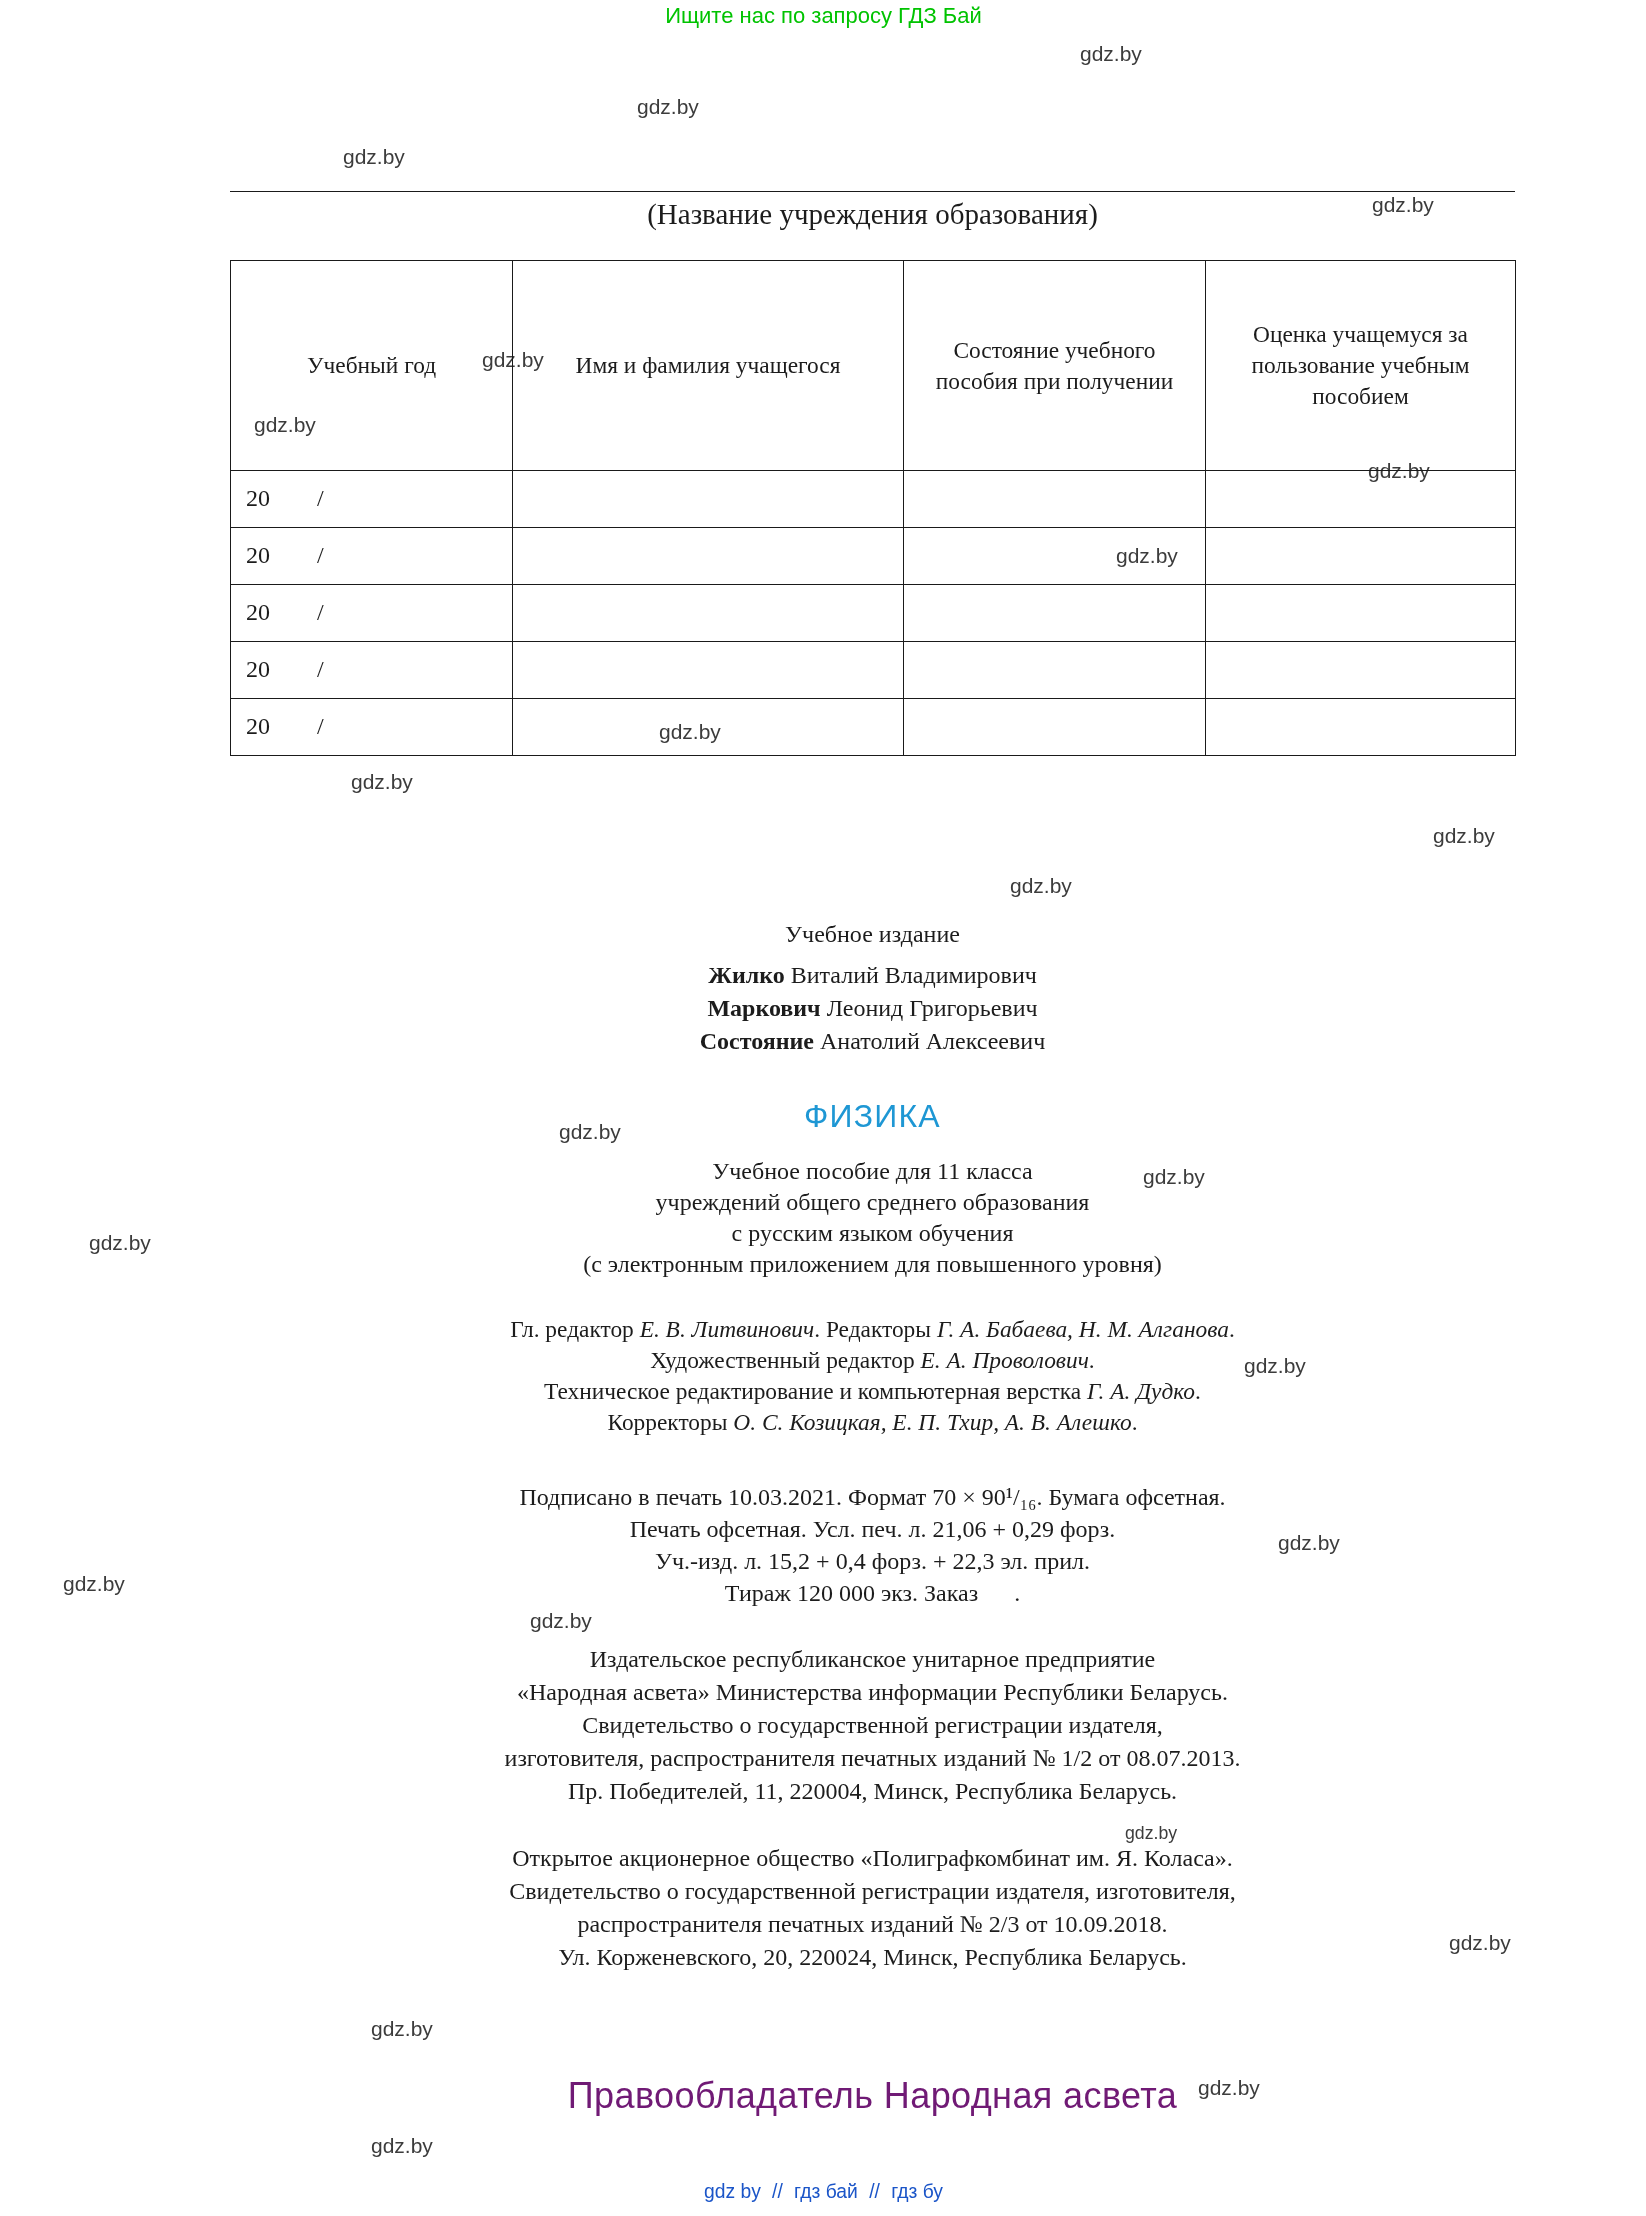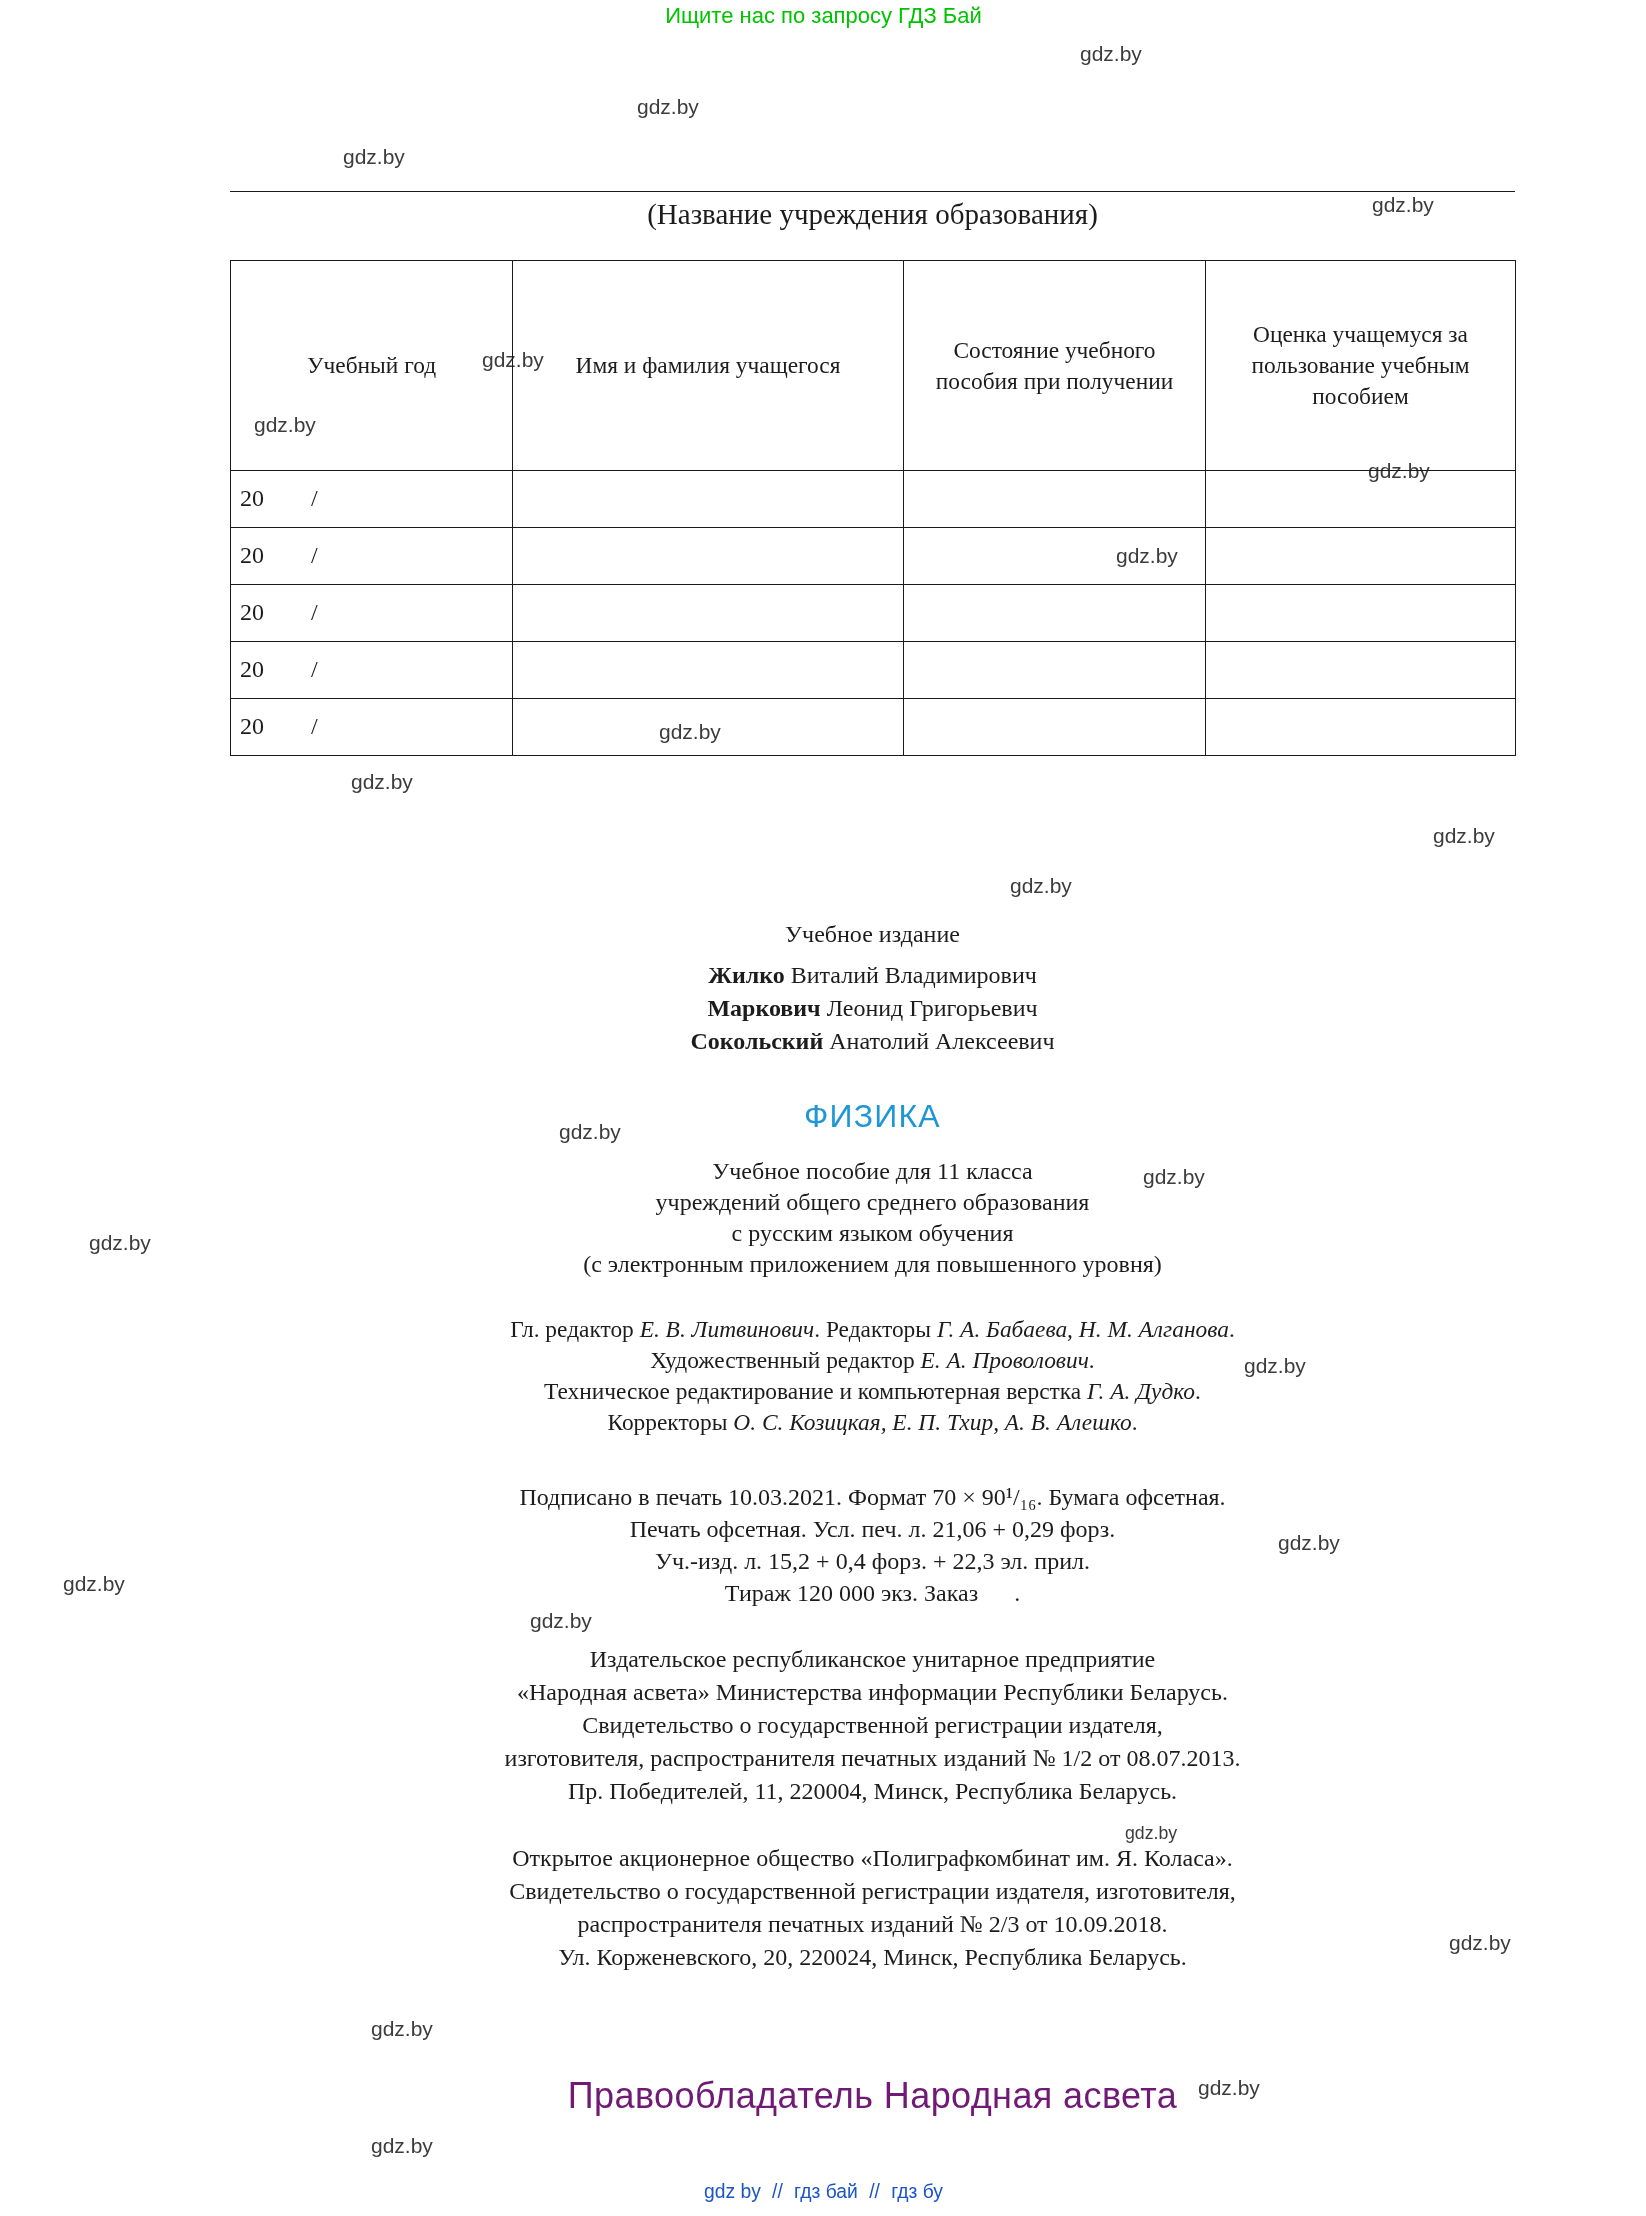--- a/index.html
+++ b/index.html
@@ -22,21 +22,21 @@
   .content{position:absolute;left:230px;top:0;width:1285px;}
   .inst-line{margin-top:191px;border-top:1.6px solid #1a1a1a;height:0;}
   .inst-caption{margin-top:6.4px;text-align:center;font-size:29px;}
   
   table.regtable{margin-top:29px;width:100%;border-collapse:collapse;table-layout:fixed;}
   table.regtable th,table.regtable td{border:1.6px solid #1a1a1a;}
   table.regtable th{
     font-weight:normal;font-size:23.4px;line-height:31px;text-align:center;
     vertical-align:middle;height:202px;padding:3.2px 21px;
   }
-  table.regtable td{height:54px;font-size:24px;vertical-align:middle;padding-left:9px;}
+  table.regtable td{height:54px;font-size:24px;vertical-align:middle;padding-left:15px;}
   .slash-gap{display:inline-block;width:47px;}
   
   .edition-label{margin-top:165px;text-align:center;font-size:24px;}
   .authors{margin-top:11.3px;text-align:center;font-size:24px;line-height:33px;}
   .book-title{
     margin-top:40px;text-align:center;font-family:"Liberation Sans",sans-serif;
     font-weight:normal;font-size:32px;color:#1e97d4;letter-spacing:1.2px;
   }
   .subtitle{margin-top:21px;text-align:center;font-size:24px;line-height:31px;}
   .credits{margin-top:34px;text-align:center;font-size:23.4px;line-height:31px;}
@@ -138,21 +138,21 @@
         <td></td>
       </tr>
     </tbody>
   </table>
 
   <div class="edition-label">Учебное издание</div>
 
   <div class="authors">
     <div><b>Жилко</b><span> Виталий Владимирович</span></div>
     <div><b>Маркович</b><span> Леонид Григорьевич</span></div>
-    <div><b>Сокольский</b><span> Анатолий Алексеевич</span></div>
+    <div><b>Состояние</b><span> Анатолий Алексеевич</span></div>
   </div>
 
   <div class="book-title">ФИЗИКА</div>
 
   <div class="subtitle">
     <div>Учебное пособие для 11 класса</div>
     <div>учреждений общего среднего образования</div>
     <div>с русским языком обучения</div>
     <div>(с электронным приложением для повышенного уровня)</div>
   </div>

